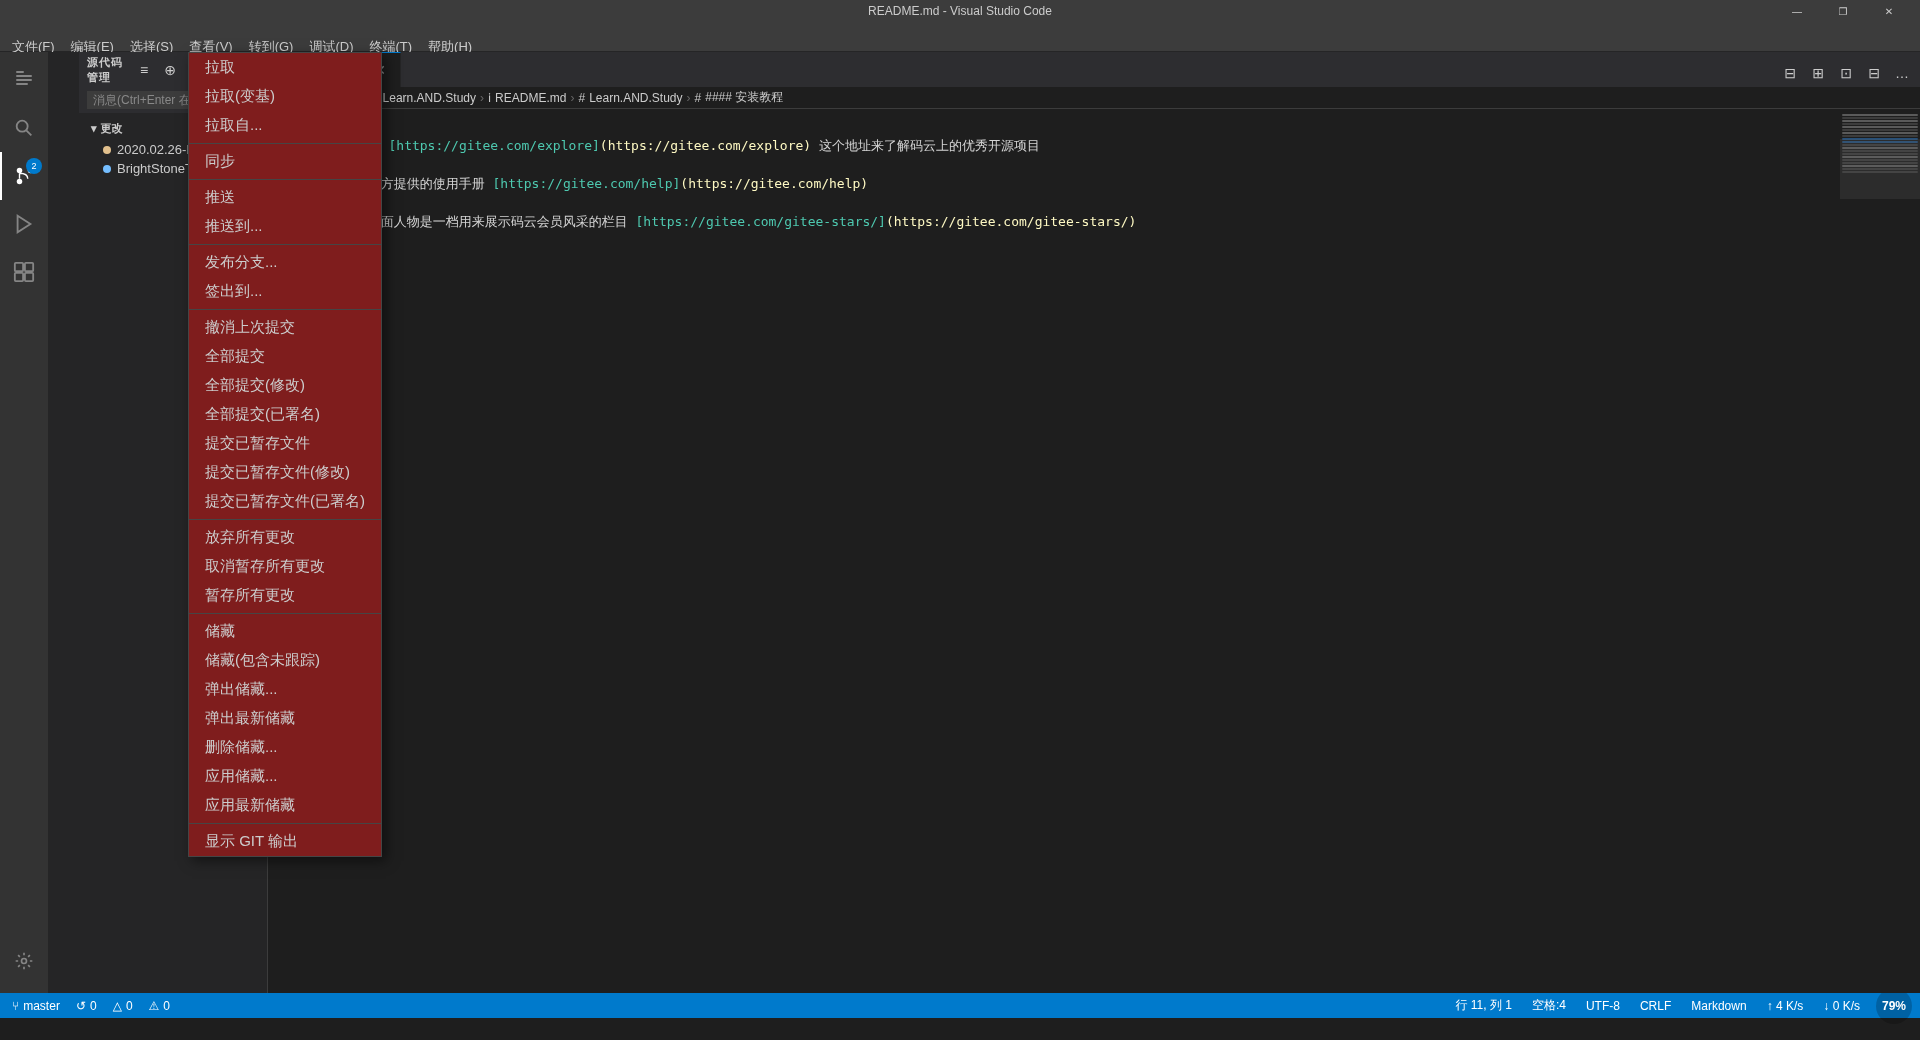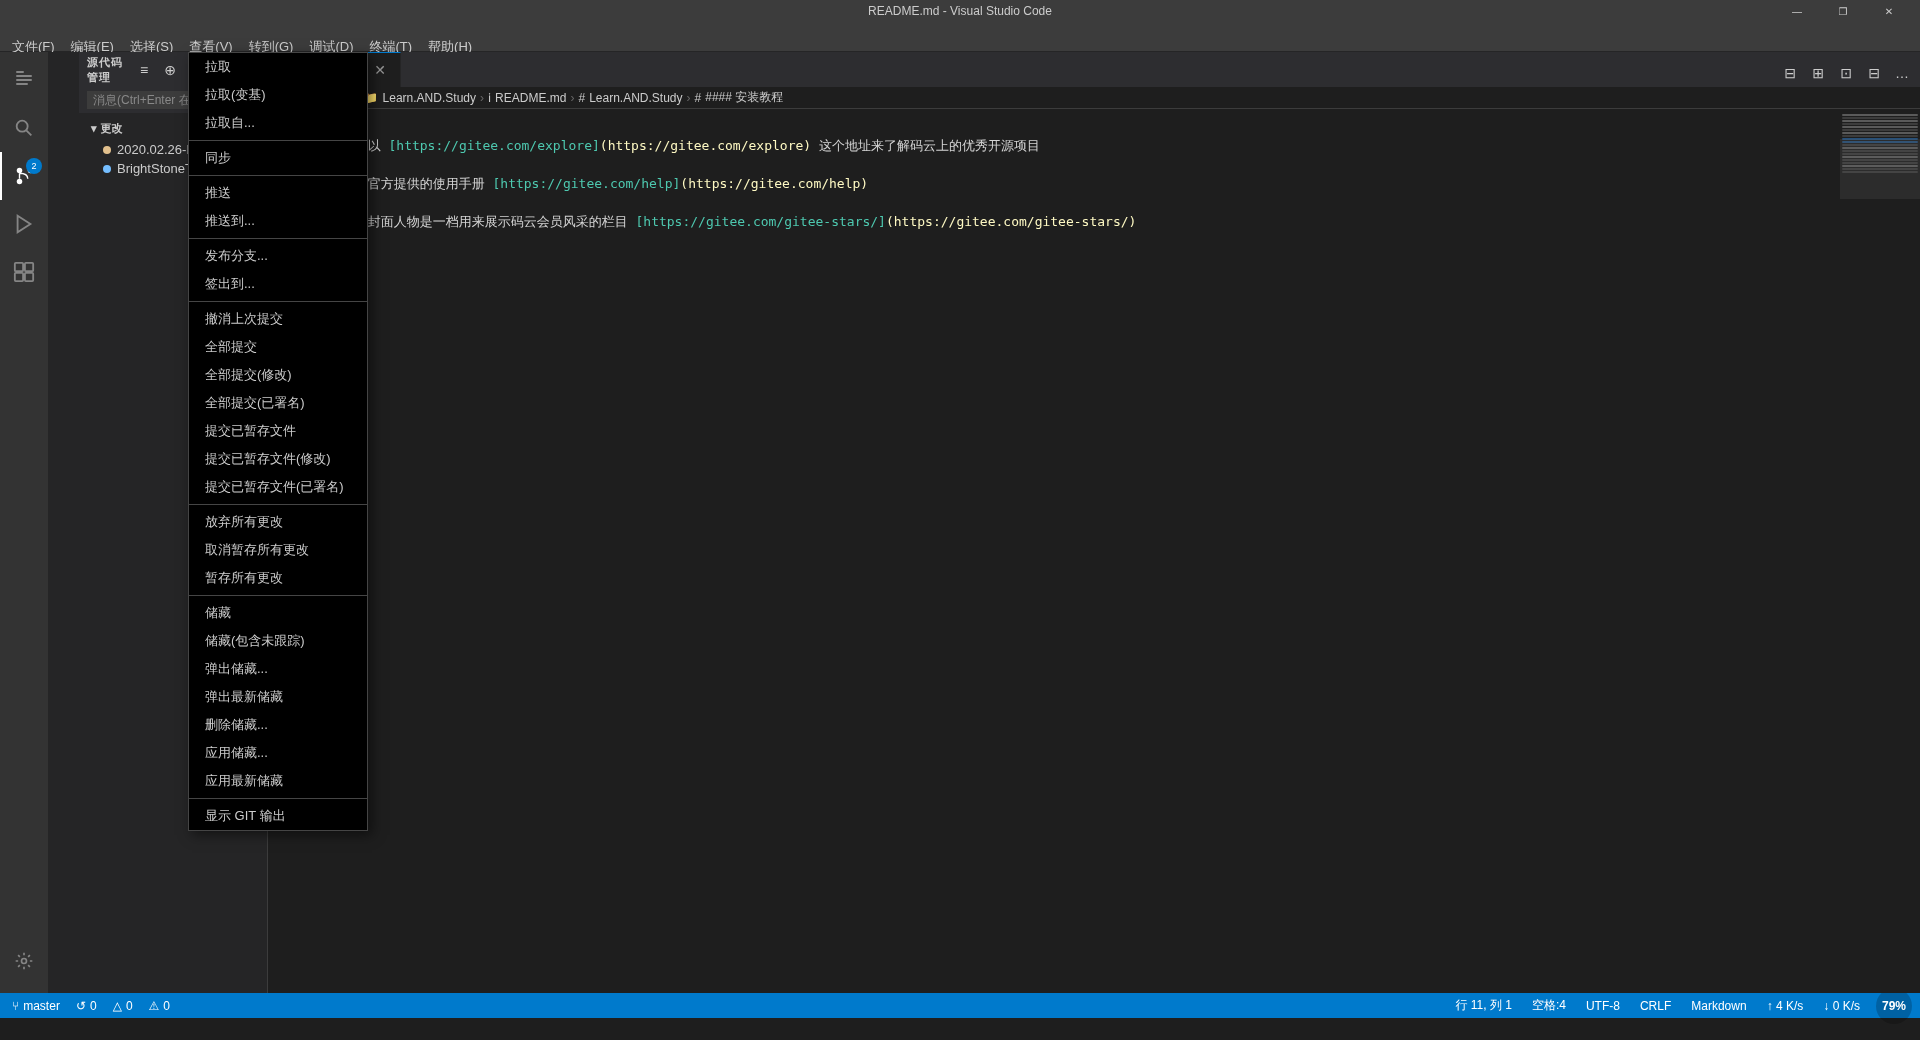--- a/index.html
+++ b/index.html
@@ -320,25 +320,25 @@
     }
 
     
     .dropdown-overlay {
       position: fixed;
       top: 52px;
       left: 188px;
       z-index: 1000;
     }
     .dropdown-menu {
-      background: #000000;
+      background: #7f1d1d;
       border: 1px solid #454545;
       min-width: 180px;
       box-shadow: 4px 4px 12px rgba(0,0,0,0.5);
-      font-size: 13px;
+      font-size: 15px;
     }
     .dropdown-item {
       padding: 5px 16px;
       color: #cccccc;
       cursor: pointer;
       white-space: nowrap;
     }
     .dropdown-separator {
       height: 1px;
       background: #454545;

